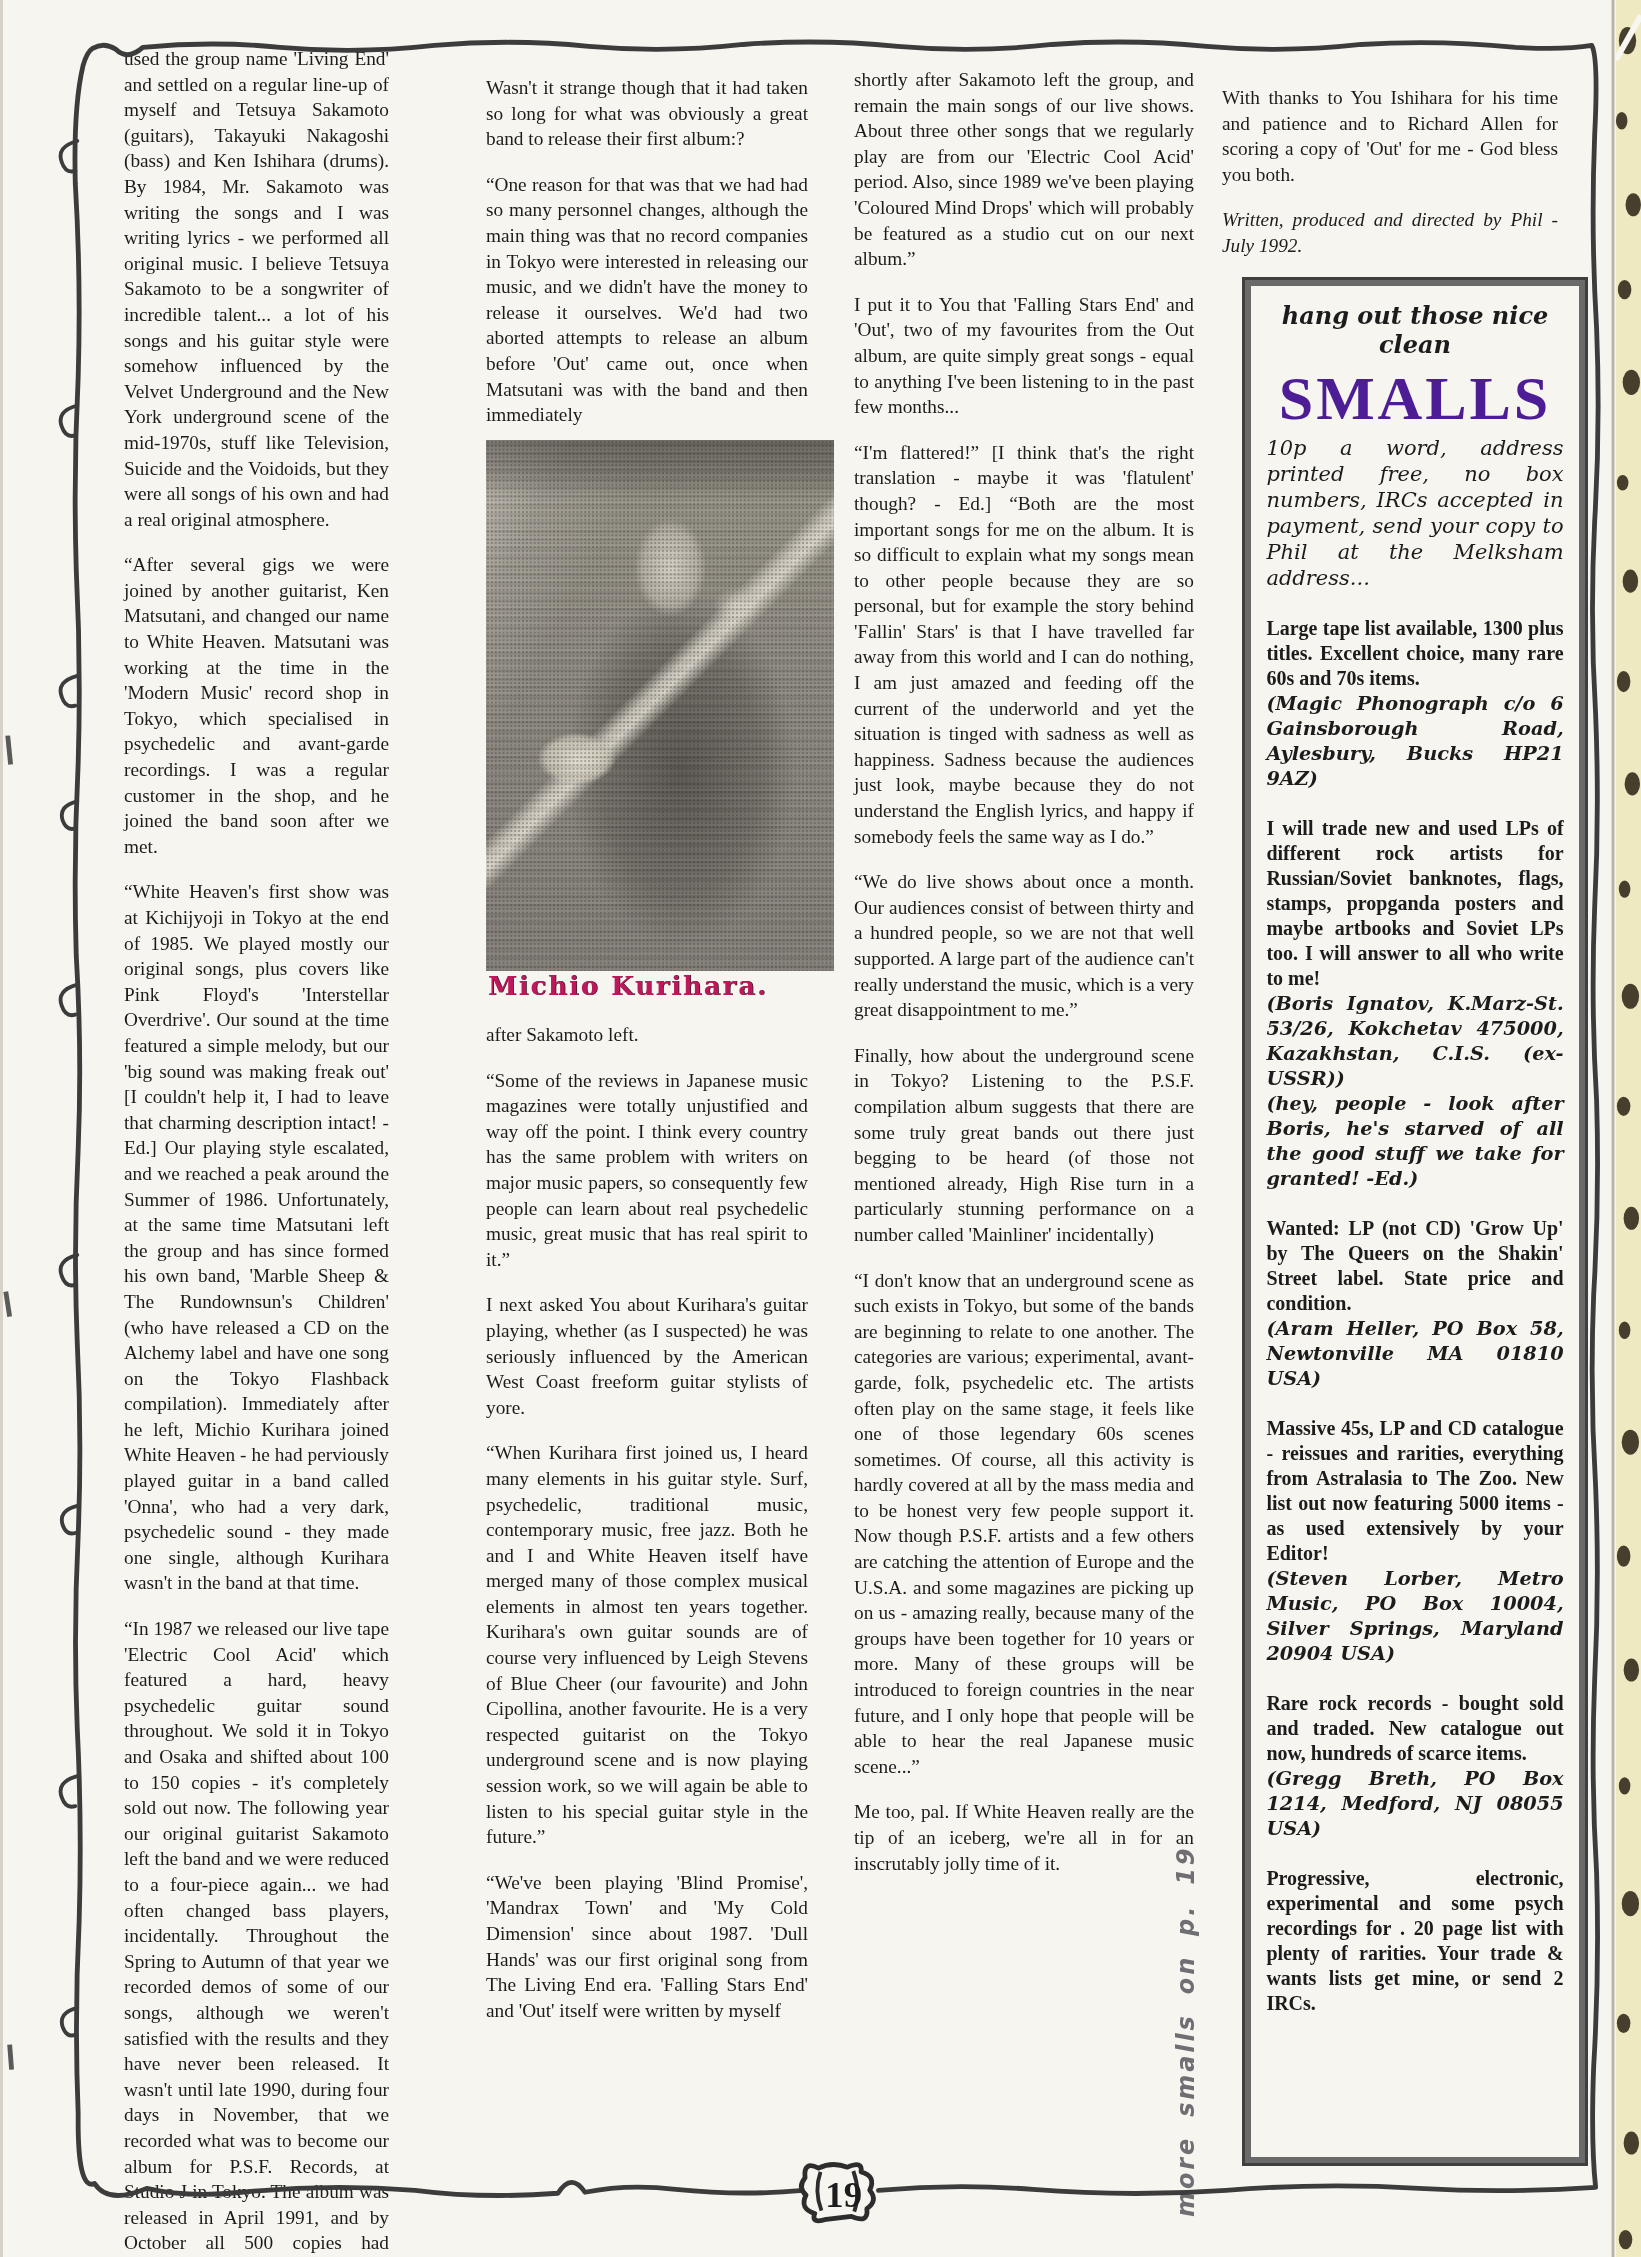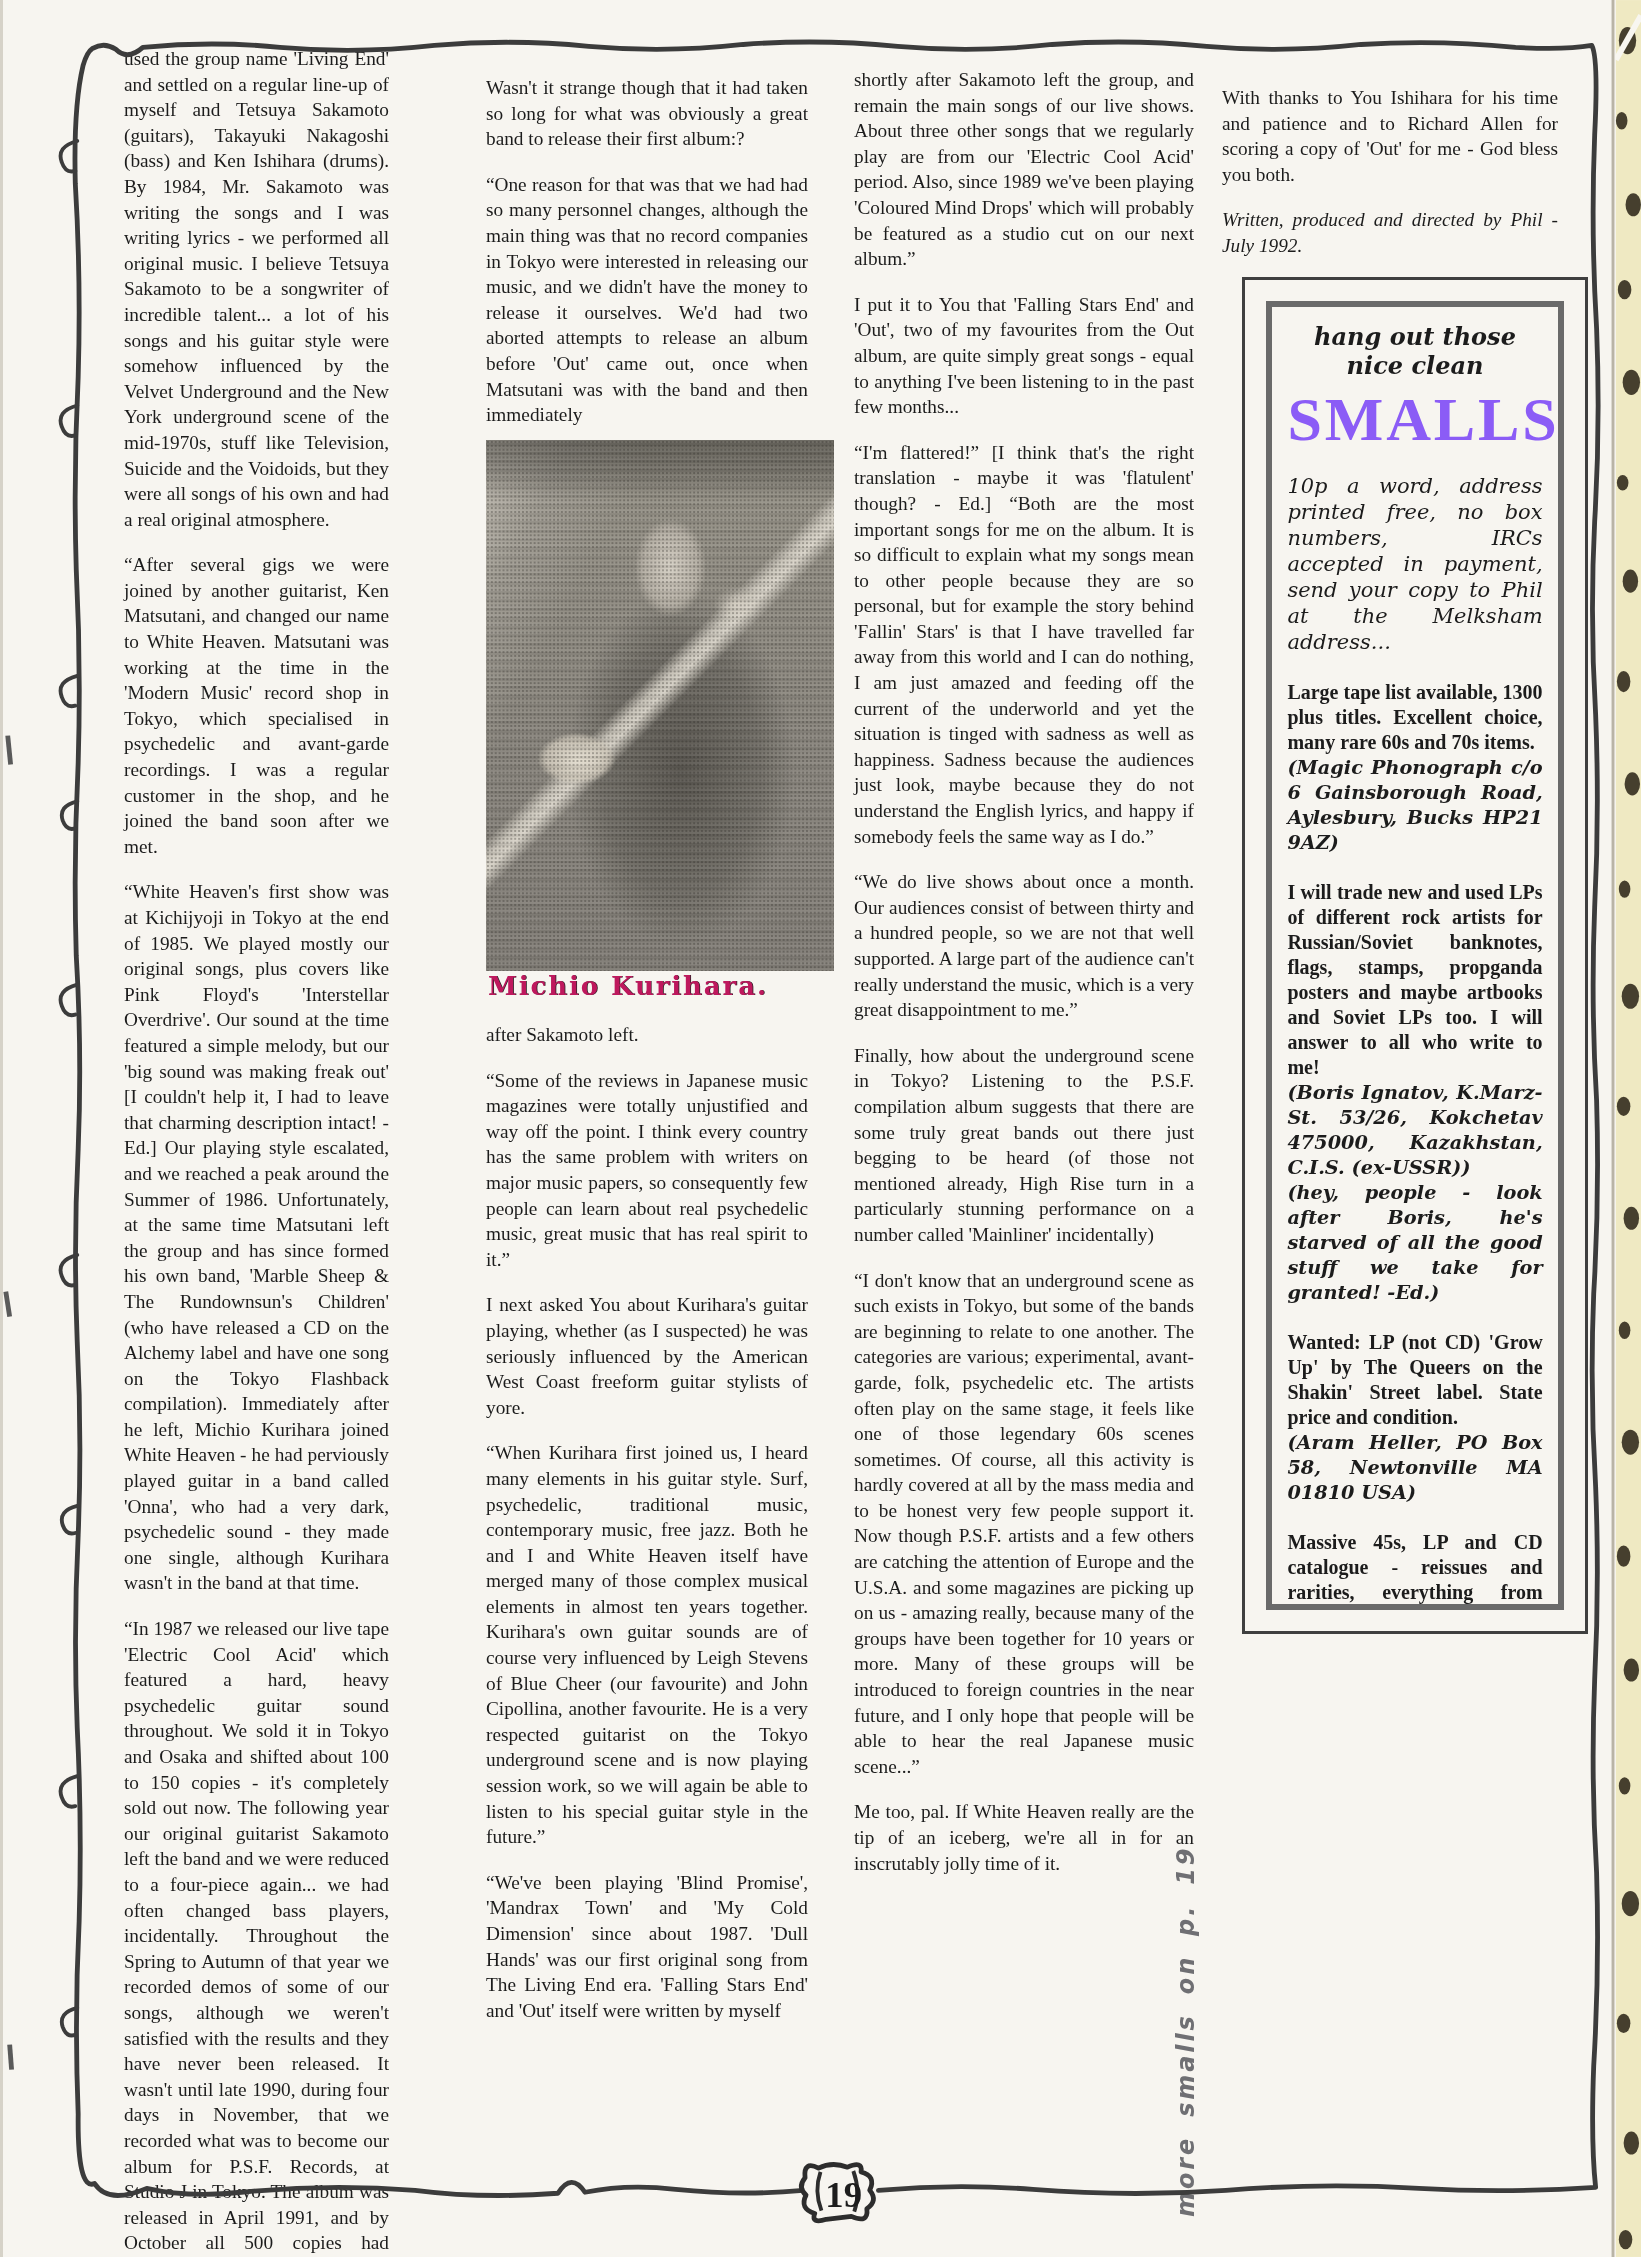--- a/index.html
+++ b/index.html
@@ -23,27 +23,27 @@
       radial-gradient(ellipse 145px 227px at 56% 62%, rgba(82,79,73,.85) 0%, rgba(106,103,96,.75) 55%, rgba(0,0,0,0) 78%),
       linear-gradient(#989489,#8b877f 55%,#837f78);}
   .photo::before{content:"";position:absolute;inset:0;
       background:repeating-linear-gradient(180deg, rgba(255,255,255,.05) 0 2.9px, rgba(30,30,30,.07) 2.9px 5.8px, rgba(255,255,255,.02) 5.8px 8.7px);}
   .photo::after{content:"";position:absolute;inset:0;
       background-image:radial-gradient(rgba(38,36,32,.30) 1px, rgba(0,0,0,0) 1.4px);background-size:3.9px 3.9px;}
   .photo-caption{position:absolute;left:488px;top:971px;width:328px;z-index:2;
       font-family:"DejaVu Serif",serif;font-weight:bold;font-size:26px;letter-spacing:1.9px;color:#be185d;
       text-shadow:0.7px 0 #262626;}
   
-  .smalls-outer{position:absolute;left:1242px;top:277px;width:346px;height:1357px;z-index:2;
-      border:3.9px solid #3f3f3f;padding:21px;box-sizing:border-box;background:#f7f5f0;}
+  .smalls-outer{position:absolute;left:1242px;top:277px;width:346px;height:1889px;z-index:2;
+      border:3.9px solid #3f3f3f;padding:0;box-sizing:border-box;background:#f7f5f0;}
   .smalls-inner{border:6.8px solid #6a6a6a;height:100%;box-sizing:border-box;padding:11.6px 15.4px;overflow:hidden;}
   .smalls-tagline{font-family:"DejaVu Serif",serif;font-weight:bold;font-style:italic;font-size:24px;
       text-align:center;margin:3.9px 0 5.8px 0;}
   .smalls-title{font-family:"Liberation Serif",serif;font-weight:bold;font-size:62px;line-height:66px;
-      letter-spacing:2.9px;color:#8b5cf6;margin:0 0 21px 0;}
+      letter-spacing:2.9px;text-align:center;color:#4c1d95;margin:0 0 4px 0;}
   .smalls-terms{font-family:"DejaVu Serif",serif;font-style:italic;font-size:21px;line-height:26px;
       text-align:justify;margin:0 0 25px 0;}
   .smalls-ads p{font-size:20px;line-height:25px;font-weight:bold;text-align:justify;margin:0;}
   .smalls-ads .ad{margin-bottom:25px;}
   .smalls-ads .ad:last-child{margin-bottom:0;}
   .smalls-ads .contact,.smalls-ads .ed-note{font-style:italic;font-family:"DejaVu Serif",serif;font-size:19.3px;line-height:25px;}
   
   .vnote{position:absolute;left:1172px;top:2217px;width:440px;height:41px;z-index:2;
       transform:rotate(-90deg);transform-origin:0 0;
       font-family:"DejaVu Sans",sans-serif;font-style:italic;font-weight:600;font-size:24px;

